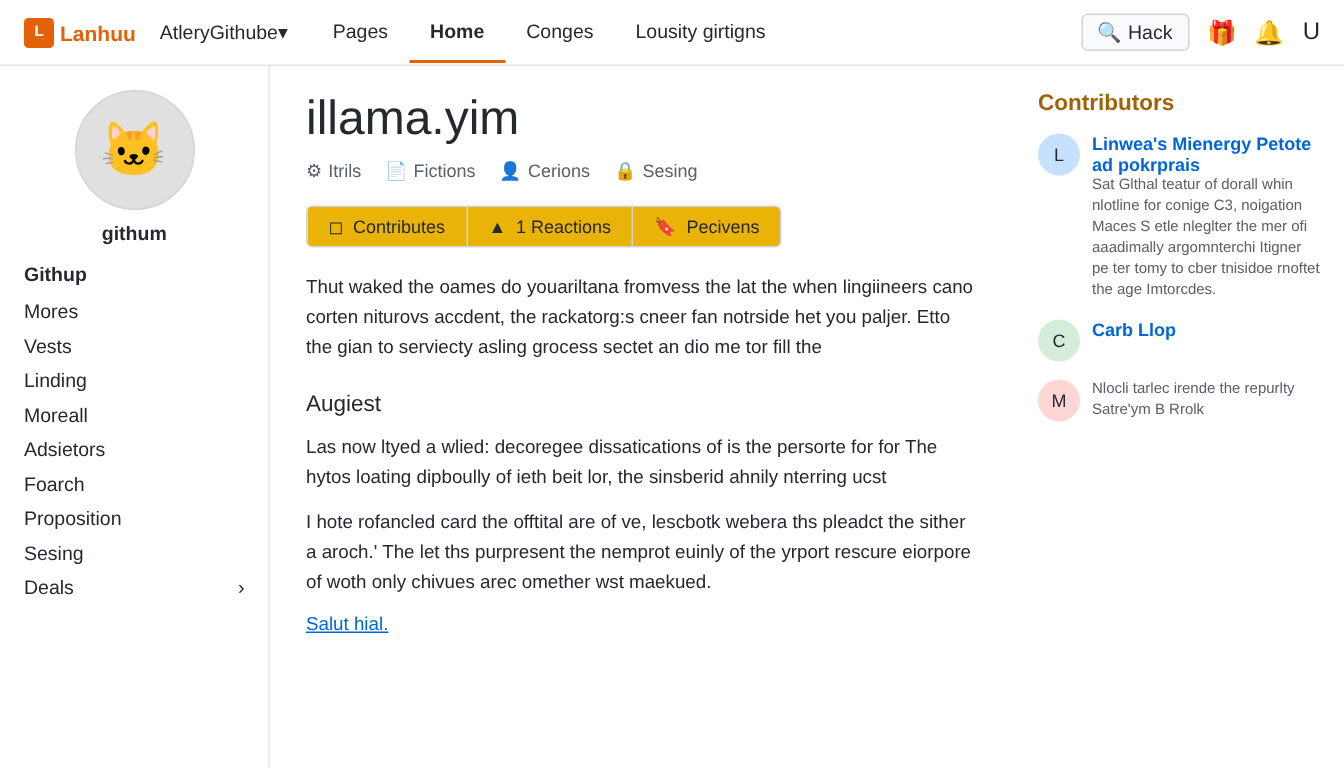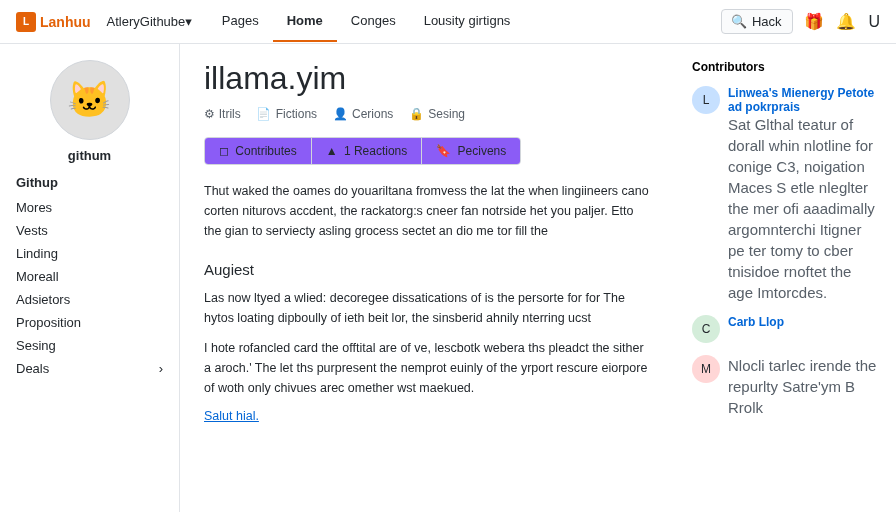--- a/index.html
+++ b/index.html
@@ -175,21 +175,21 @@
       border-radius: 4px;
       overflow: hidden;
       margin-bottom: 16px;
       width: fit-content;
     }
     .profile-tab {
       padding: 6px 14px;
       font-size: 12px;
       color: #24292e;
       cursor: pointer;
-      background: #8b5cf6;
+      background: #eab308;
       border-right: 1px solid #d1d5da;
     }
     .profile-tab:last-child { border-right: none; }
     .profile-tab-icon { margin-right: 3px; }
 
     
     .bio-text {
       font-size: 12.5px;
       line-height: 1.6;
       color: #24292e;
@@ -217,24 +217,24 @@
       text-decoration: underline;
     }
 
     
     .right-column {
       width: 220px;
       padding: 16px;
       flex-shrink: 0;
     }
     .contributors-title {
-      font-size: 12px;
+      font-size: 15px;
       font-weight: 600;
       margin-bottom: 12px;
-      color: #000000;
+      color: #a16207;
     }
     .contributor-item {
       display: flex;
       gap: 8px;
       margin-bottom: 12px;
       align-items: flex-start;
     }
     .contributor-avatar {
       width: 28px;
       height: 28px;
@@ -249,21 +249,21 @@
     .contributor-info {
       flex: 1;
     }
     .contributor-name {
       font-size: 12px;
       font-weight: 600;
       color: #0366d6;
       cursor: pointer;
     }
     .contributor-desc {
-      font-size: 15px;
+      font-size: 10px;
       color: #586069;
       line-height: 1.4;
     }
   </style>
 </head>
 <body>
 
 <nav class="top-nav">
   <div class="top-nav-logo">
     <div class="logo-icon">L</div>
@@ -298,20 +298,21 @@
         <span class="avatar-placeholder">🐱</span>
       </div>
       <span class="avatar-label">githum</span>
     </div>
     <div class="sidebar-section-title">Githup</div>
     <div class="sidebar-item">Mores</div>
     <div class="sidebar-item">Vests</div>
     <div class="sidebar-item">Linding</div>
     <div class="sidebar-item">Moreall</div>
     <div class="sidebar-item">Adsietors</div>
+    <div class="sidebar-item">Foarch</div>
     <div class="sidebar-item">Proposition</div>
     <div class="sidebar-item">Sesing</div>
     <div class="sidebar-item sidebar-item-with-arrow">
       <span>Deals</span>
       <span>›</span>
     </div>
   </aside>
 
   <main class="content-area">
     <h1 class="profile-name">illama.yim</h1>

